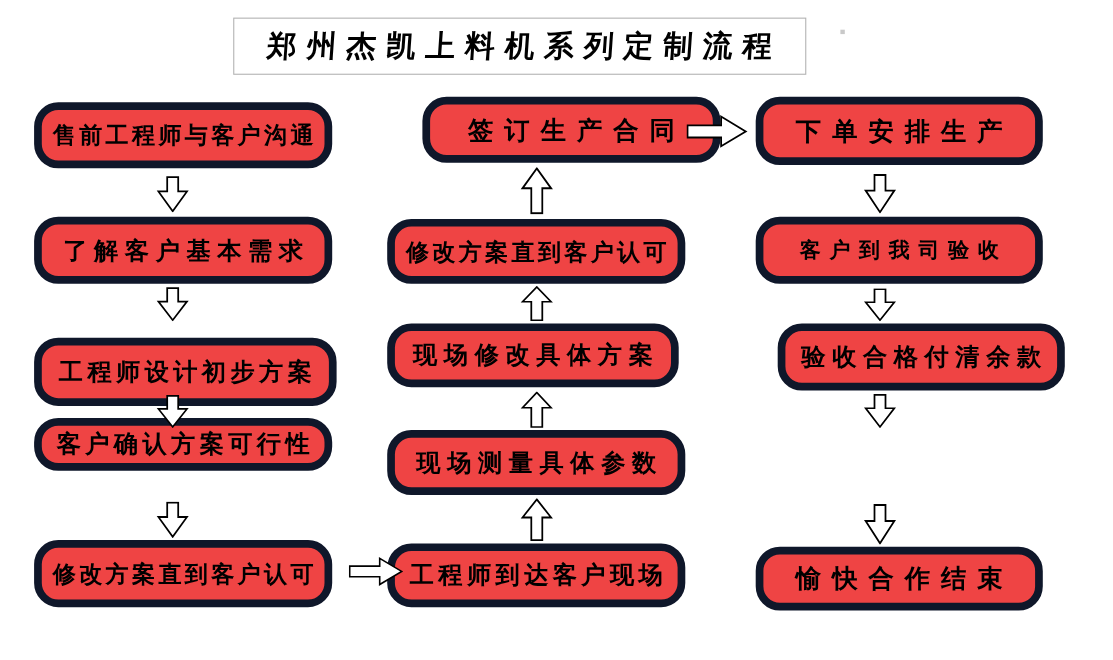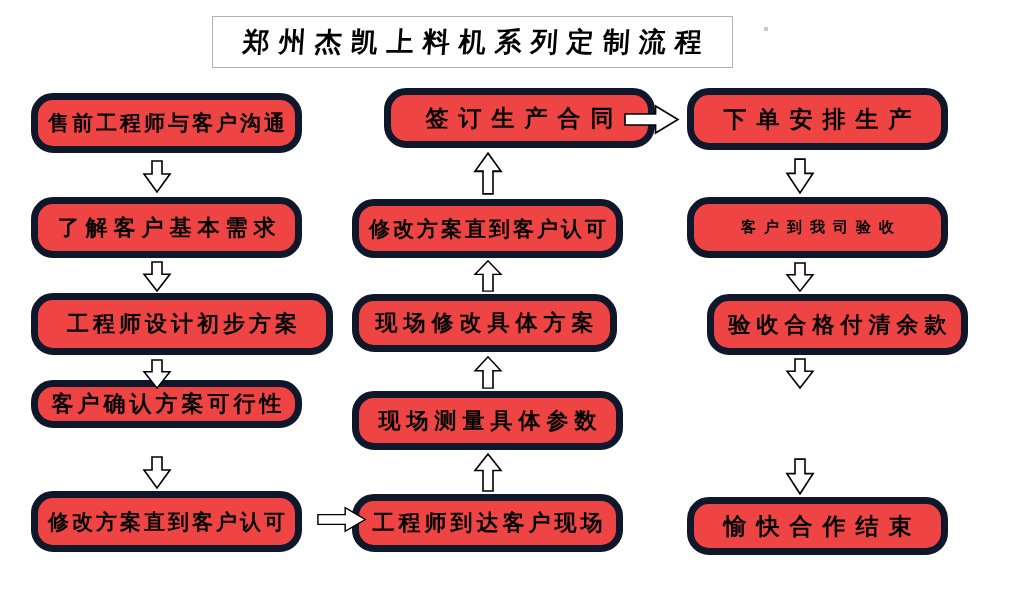--- a/index.html
+++ b/index.html
@@ -18,21 +18,21 @@
   }
 
   .node {
     position:absolute; background:#ef4444;
     border:7px solid #0f172a; border-radius:22px;
     display:flex; align-items:center; justify-content:center;
     font-weight:bold; white-space:nowrap;
   }
   
   .n6  { font-size:23px; letter-spacing:10px; text-indent:10px; }
-  .n7  { font-size:15px; letter-spacing:8px;  text-indent:8px;font-family:Liberation Mono, monospace;  }
+  .n7  { font-size:19px; letter-spacing:8px;  text-indent:8px;font-family:Liberation Mono, monospace;  }
   .n8  { font-size:22px; letter-spacing:6px;  text-indent:6px;  }
   .n9  { font-size:22px; letter-spacing:4px;  text-indent:4px;  }
   .n10 { font-size:21px; letter-spacing:3px;  text-indent:3px;  }
   .n11 { font-size:22px; letter-spacing:1px;  text-indent:1px;  }
 
   .arrow { position:absolute; }
   .arrow svg { display:block; }
 
   .dot {
     position:absolute; left:764px; top:27px; width:4px; height:4px;
@@ -48,21 +48,21 @@
     <span class="title-text">郑州杰凯上料机系列定制流程</span>
   </div>
   <div class="dot"></div>
 
   <div class="node n10" style="left:31px;  top:93px;  width:271px; height:60px;">
       <span>售前工程师与客户沟通</span>
     </div>
   <div class="node n8" style="left:31px;  top:197px; width:271px; height:61px;">
       <span>了解客户基本需求</span>
     </div>
-  <div class="node n9" style="left:31px;  top:293px; width:302px; height:62px;">
+  <div class="node n9" style="left:31px;  top:307px; width:275px; height:62px;">
       <span>工程师设计初步方案</span>
     </div>
   <div class="node n9" style="left:31px;  top:380px; width:271px; height:48px;justify-content:center;">
       <span>客户确认方案可行性</span>
     </div>
   <div class="node n10" style="left:31px;  top:491px; width:271px; height:61px;">
       <span>修改方案直到客户认可</span>
     </div>
 
   <div class="node n6" style="left:352px; top:88px;  width:271px; height:60px;margin-left:32px;">

